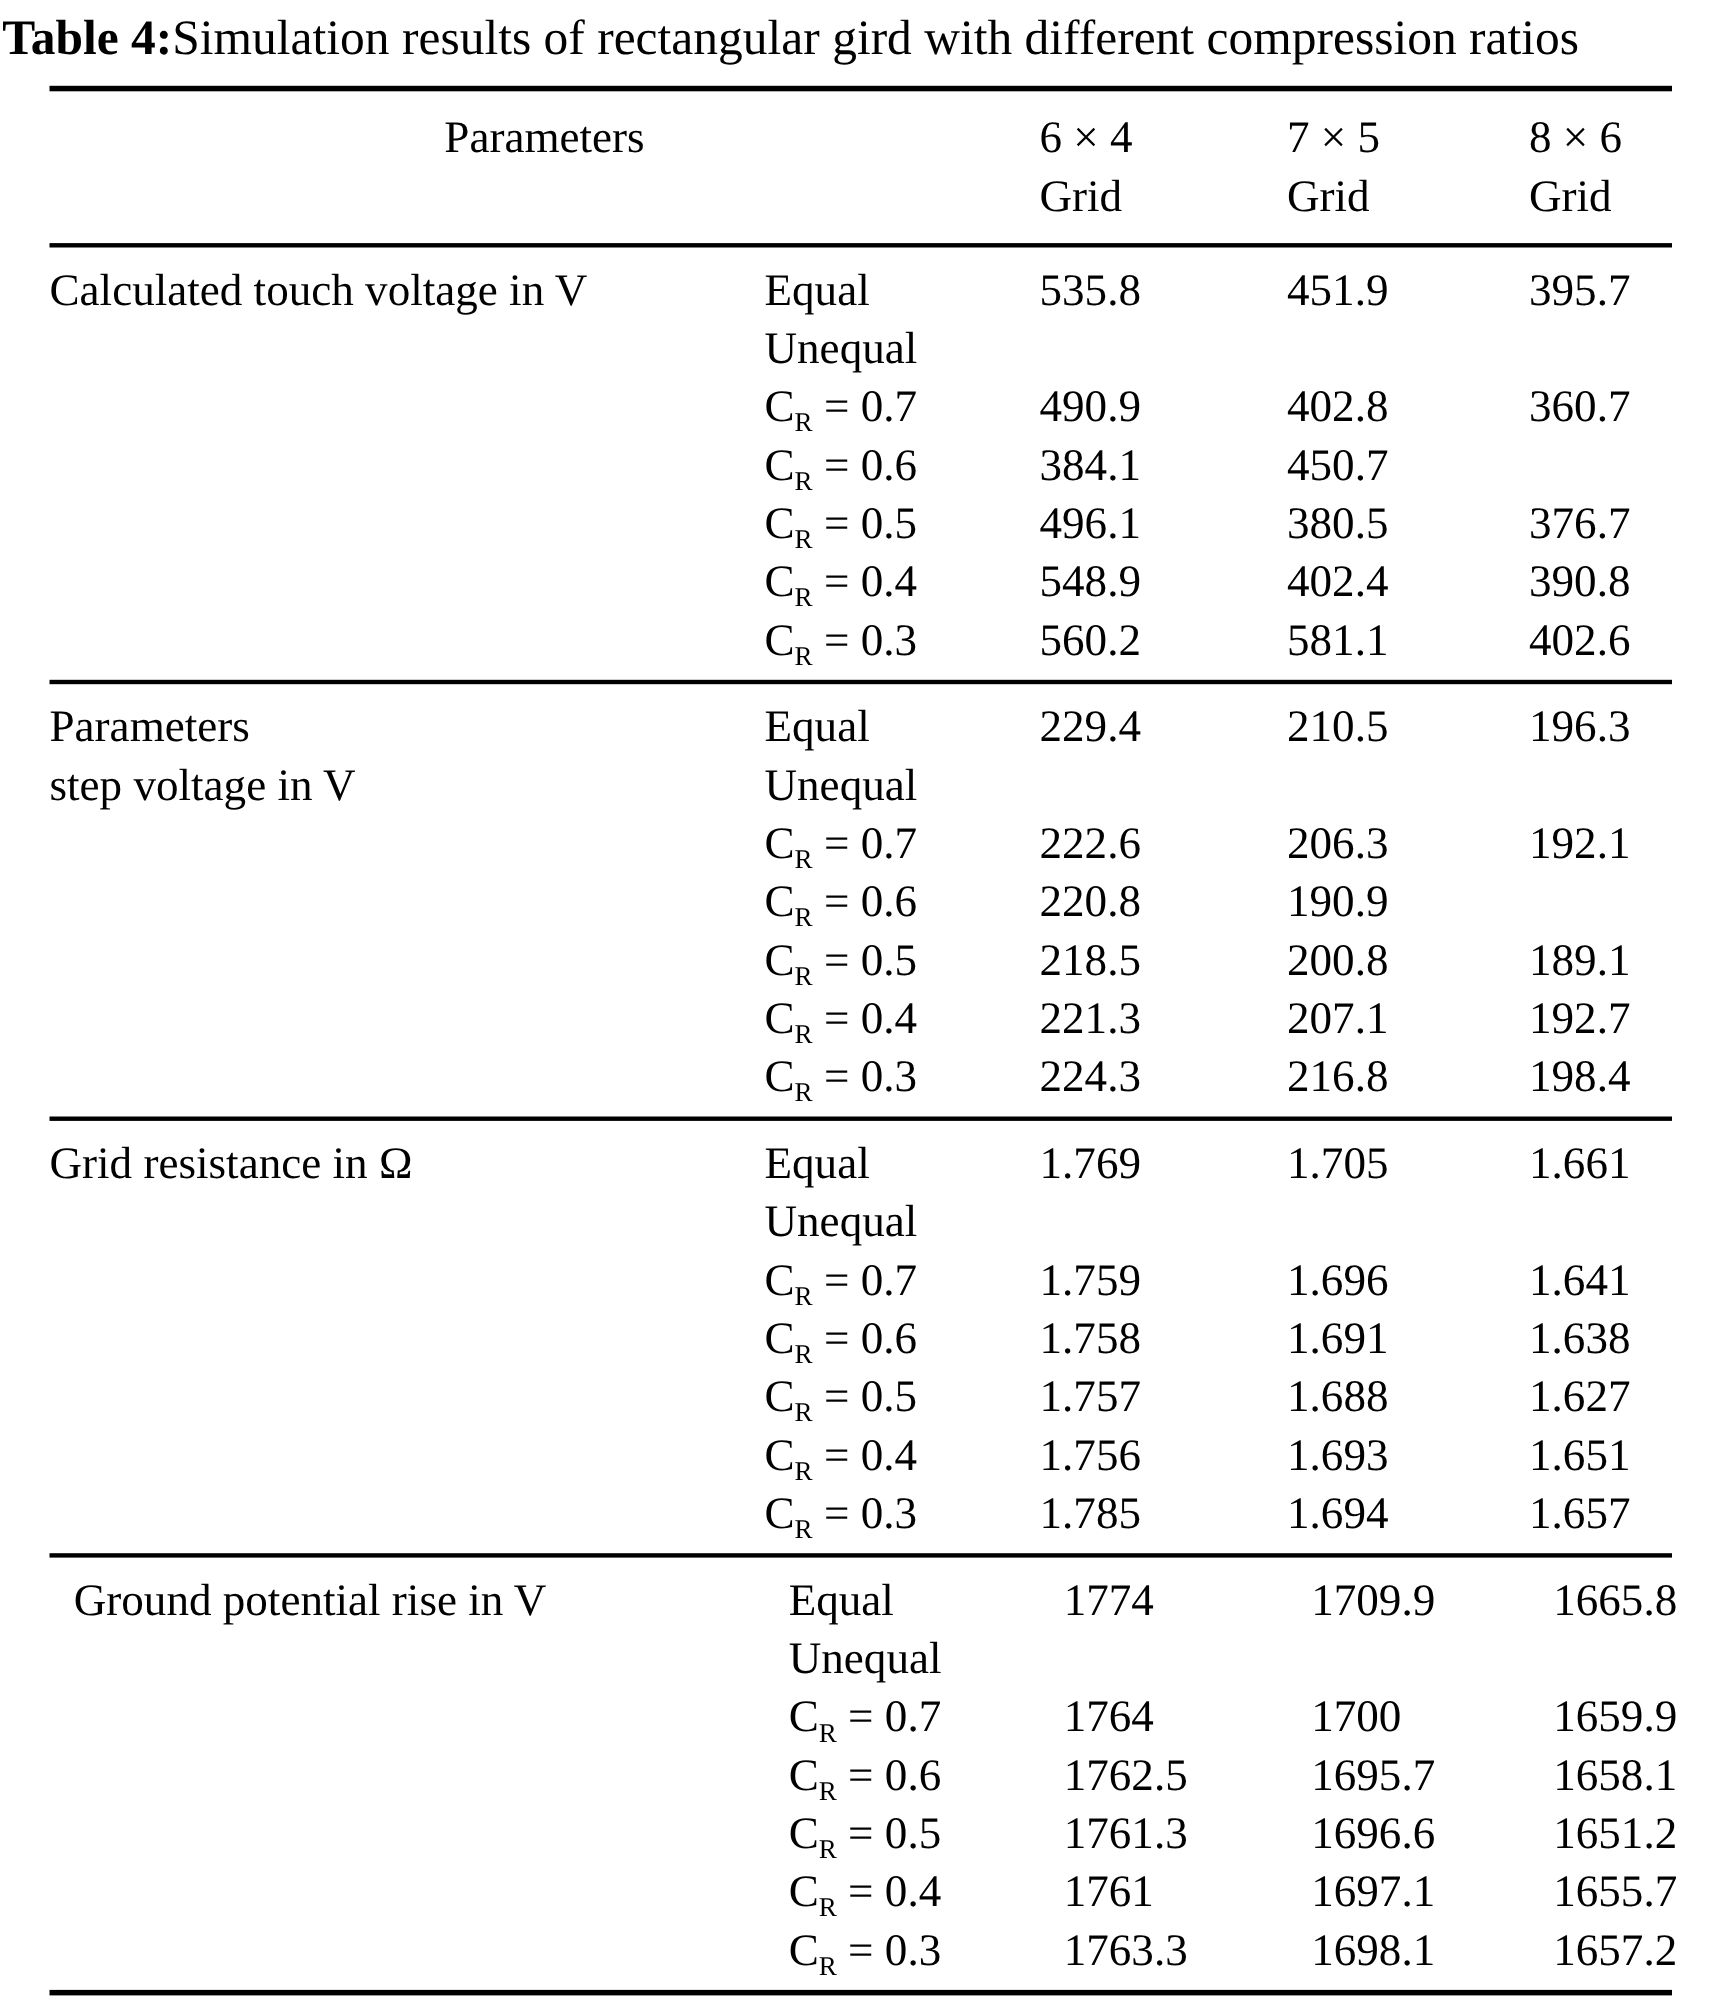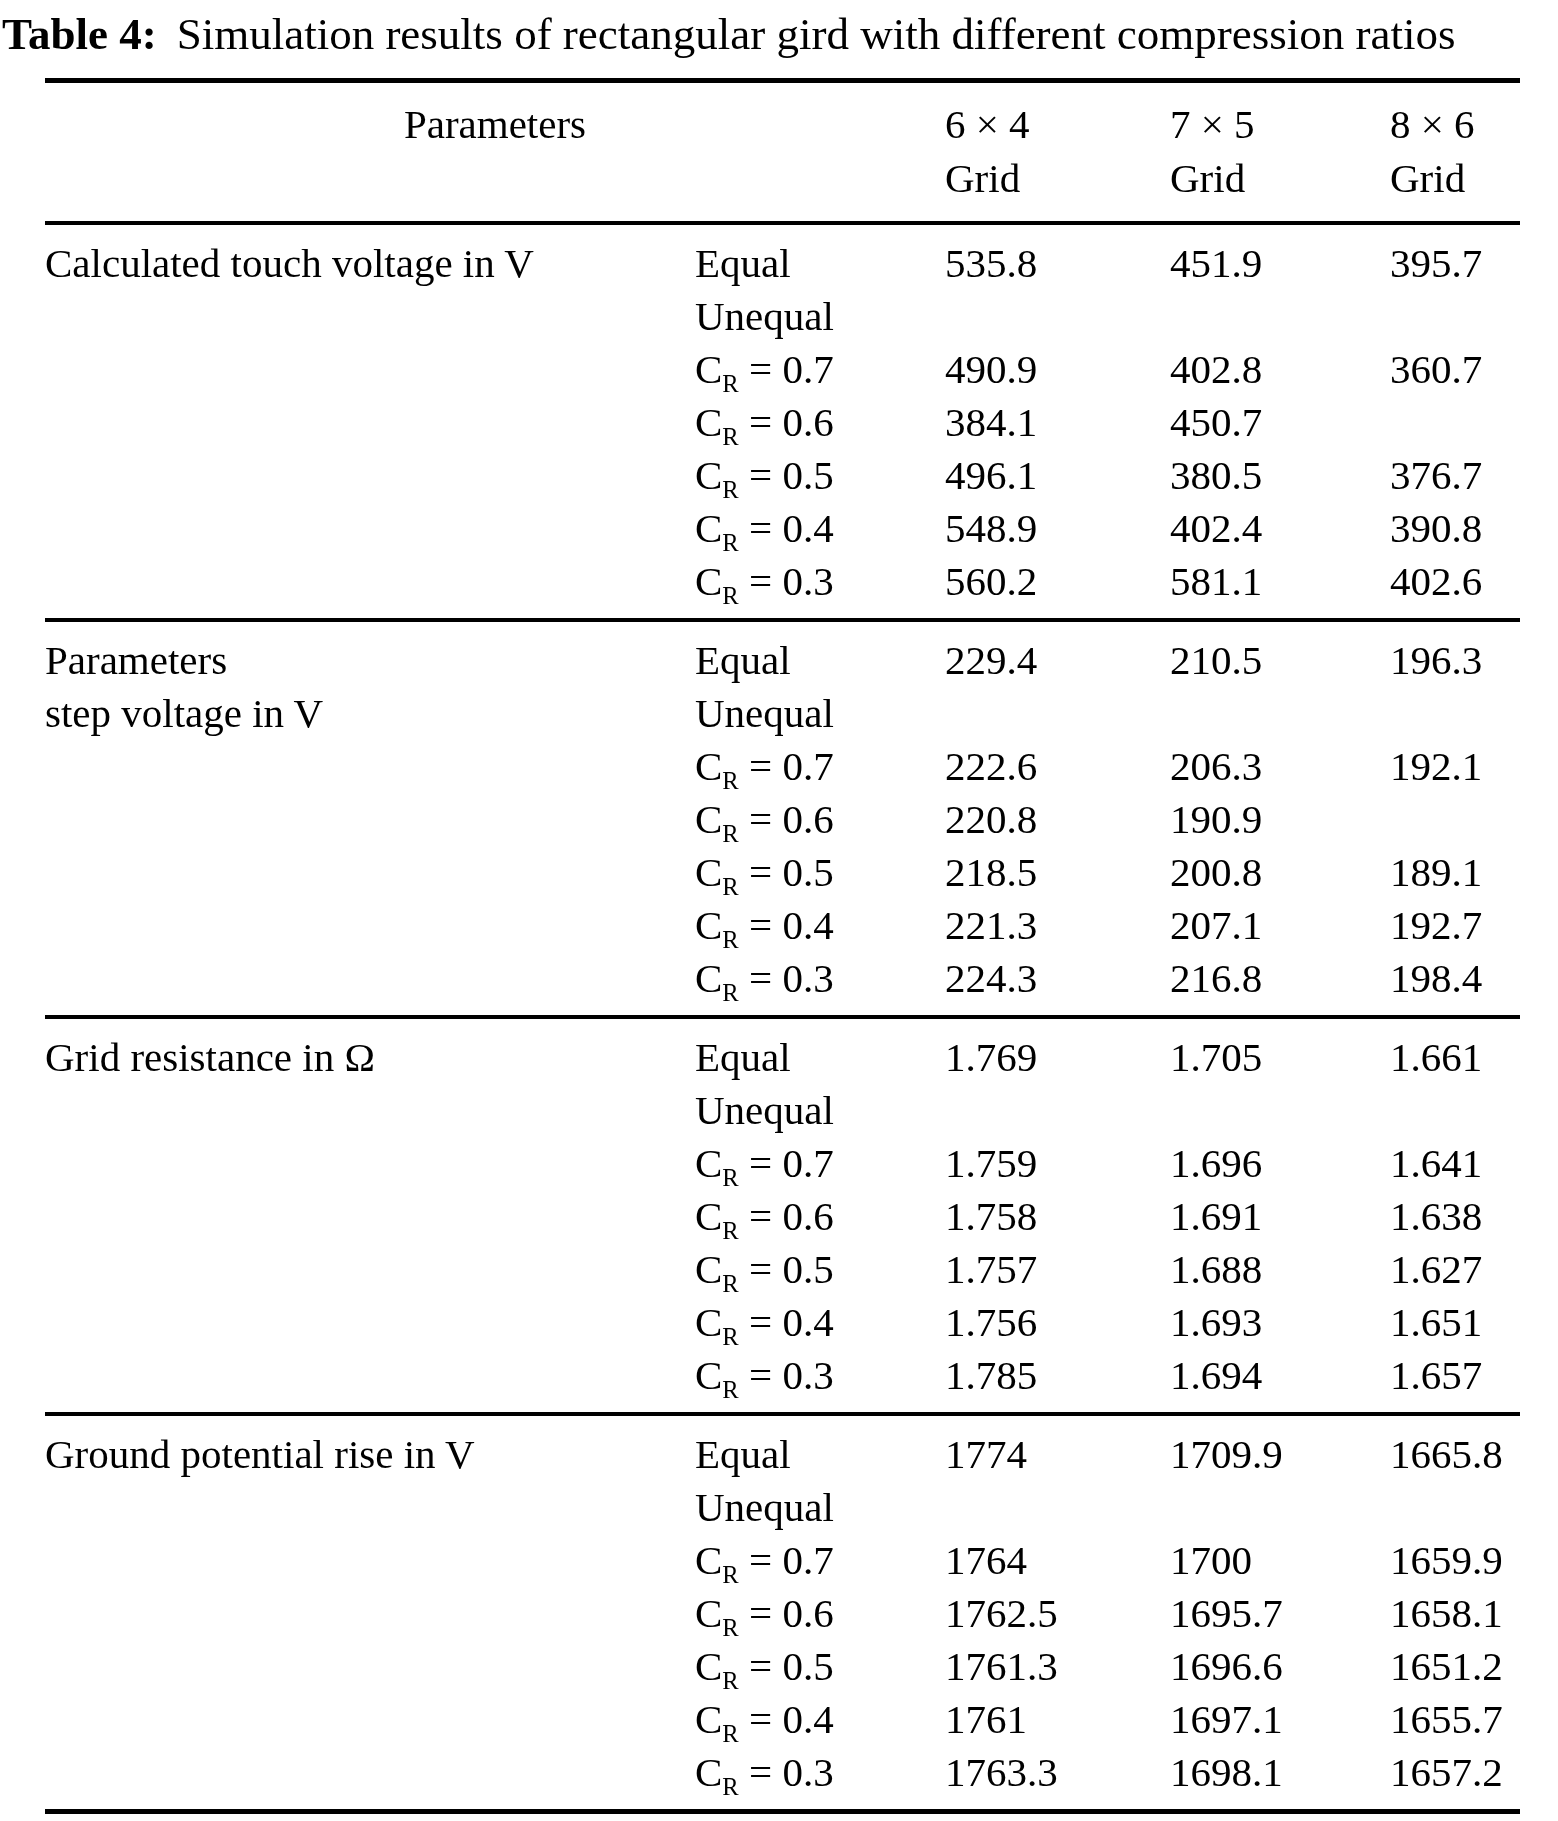--- a/index.html
+++ b/index.html
@@ -17,21 +17,20 @@
     overflow: hidden;
   }
   .caption {
     padding: 6px 0 0 2px;
     font-size: 45px;
     line-height: 56px;
     white-space: nowrap;
   }
   .caption-label {
     font-weight: bold;
-    margin-right: 20px;
   }
   .table {
     margin: 16px 38px 0 45px;
     border-top: 5px solid #000;
     border-bottom: 5px solid #000;
   }
   .thead {
     display: grid;
     grid-template-columns: 650px 250px 225px 220px 1fr;
     padding: 14px 0 16px 0;
@@ -48,21 +47,21 @@
   .section {
     display: grid;
     grid-template-columns: 650px 250px 225px 220px 1fr;
     grid-auto-rows: 53px;
     grid-auto-flow: row;
     padding: 12px 0 10px 0;
     border-bottom: 4px solid #000;
     font-size: 41px;
     line-height: 53px;
   }
-  .section:last-child { border-bottom: none; }
+  .section:last-child { border-bottom: none; margin-left: 22px; }
   .param {
     grid-column: 1;
     grid-row: 1 / span 7;
   }
   .param div { height: 53px; }
   .rlabel { grid-column: 2; white-space: nowrap; }
   .val    { white-space: nowrap; }
   sub {
     font-size: 0.6em;
     line-height: 0;

